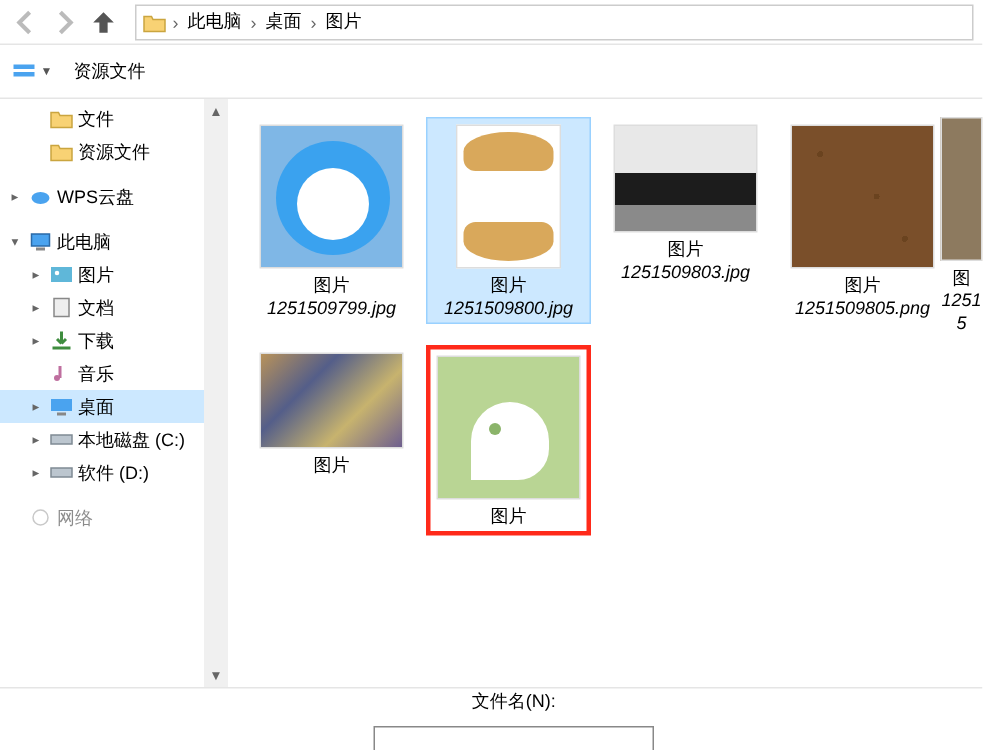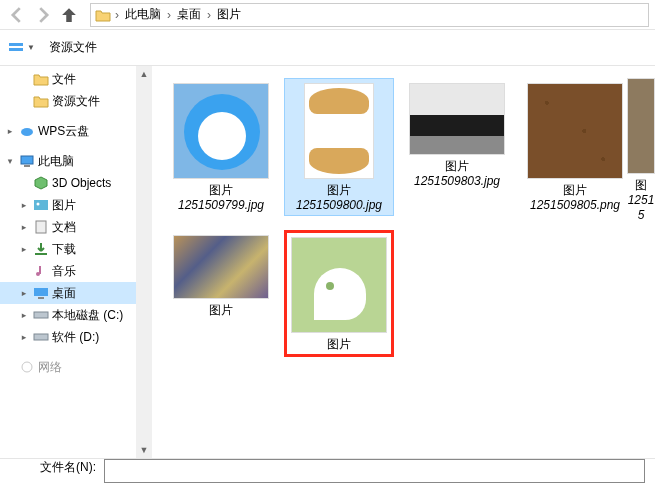--- a/index.html
+++ b/index.html
@@ -23,21 +23,21 @@
   .ic svg { width: 16px; height: 14px; }
   .files { flex: 1; position: relative; overflow: auto; padding: 12px 4px 0 14px; }
   .file-grid { display: flex; flex-wrap: wrap; gap: 6px 8px; align-content: flex-start; }
   .file-item { width: 110px; display: flex; flex-direction: column; align-items: center; padding: 4px 2px 2px; border: 1px solid transparent; }
   .file-item.sel { background: #cce8ff; border-color: #99d1ff; }
   .file-item.highlight { border: 3px solid #ff2a1a; }
   .thumb { width: 96px; height: 96px; background: #fff; border: 1px solid #ddd; display: flex; align-items: center; justify-content: center; overflow: hidden; }
   .thumb.narrow { width: 70px; }
   .fname { text-align: center; margin-top: 4px; line-height: 1.25; word-break: break-all; font-size: 12px; }
   .fname .line2 { display: block; font-style: italic; }
-  .bottom { position: absolute; bottom: 0; left: 0; right: 0; height: 42px; border-top: 1px solid #e5e5e5; display: flex; align-items: flex-start; padding: 0 10px 0 40px; gap: 8px; background: #fff; }
+  .bottom { position: absolute; bottom: 0; left: 0; right: 0; height: 42px; border-top: 1px solid #e5e5e5; display: flex; align-items: center; padding: 0 10px 0 40px; gap: 8px; background: #fff; flex-direction: column; }
   .lbl { white-space: nowrap; }
   .fn-input { flex: 1; height: 24px; border: 1px solid #888; padding: 0 4px; }
   .vscroll { position: absolute; right: 0; top: 66px; width: 16px; bottom: 42px; background: #f0f0f0; }
   .vscroll .btn { height: 16px; background: #f0f0f0; display: flex; align-items: center; justify-content: center; color: #666; font-size: 9px; }
   .vscroll .track { position: absolute; top: 16px; bottom: 16px; left: 0; right: 0; }
   .partial-right { position: absolute; right: 0; top: 12px; width: 28px; display: flex; flex-direction: column; align-items: center; }
   .partial-right .pt { width: 28px; height: 96px; background: #8d7a5f; border: 1px solid #ddd; }
   
   .art-doraemon { width:100%;height:100%;background:#7fb7e6;position:relative;overflow:hidden;}
   .art-doraemon::before{content:"";position:absolute;left:10px;top:10px;width:76px;height:76px;border-radius:50%;background:#3aa2ef;}
@@ -137,29 +137,20 @@
       <span class="tw">▾</span>
       <span class="ic">
           <svg viewBox="0 0 16 14">
             <rect x="2" y="2" width="12" height="8" fill="#4aa3ef" stroke="#2a6aa8"></rect>
             <rect x="5" y="11" width="6" height="2" fill="#888"></rect>
           </svg>
         </span>
       <span>此电脑</span>
     </div>
     <div class="tree-item child">
-      <span class="tw"></span>
-      <span class="ic">
-          <svg viewBox="0 0 16 14">
-            <path d="M8 1l6 3v6l-6 3-6-3V4z" fill="#6fbf6f" stroke="#3f8d3f"></path>
-          </svg>
-        </span>
-      <span>3D Objects</span>
-    </div>
-    <div class="tree-item child">
       <span class="tw">▸</span>
       <span class="ic">
           <svg viewBox="0 0 16 14">
             <rect x="1" y="2" width="14" height="10" fill="#5fb7d9"></rect>
             <circle cx="5" cy="6" r="1.5" fill="#fff"></circle>
           </svg>
         </span>
       <span>图片</span>
     </div>
     <div class="tree-item child">

